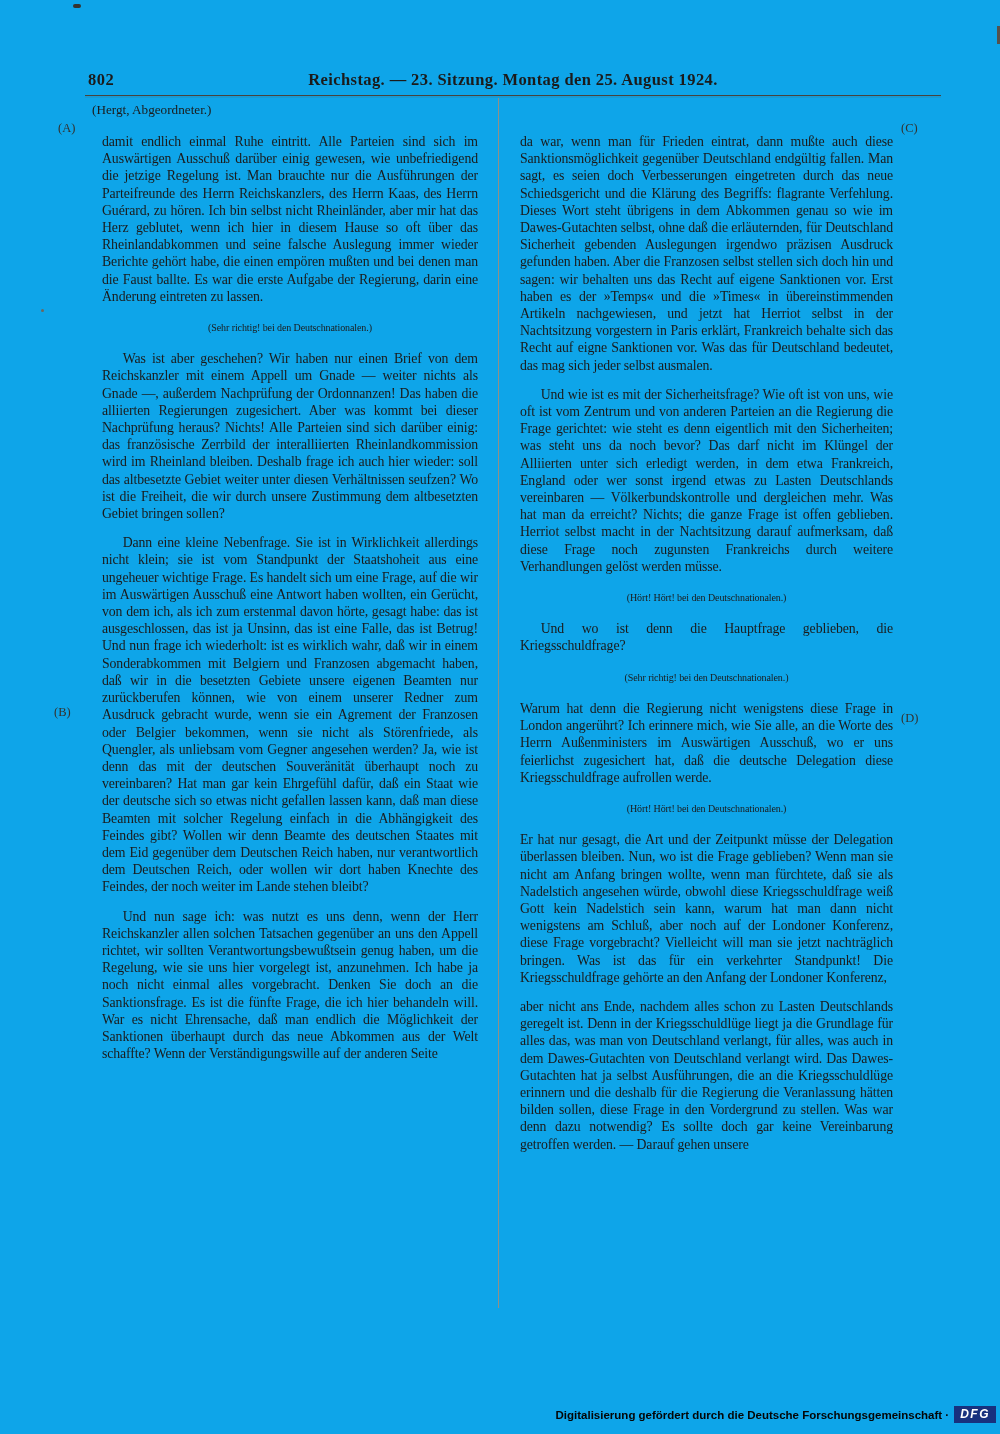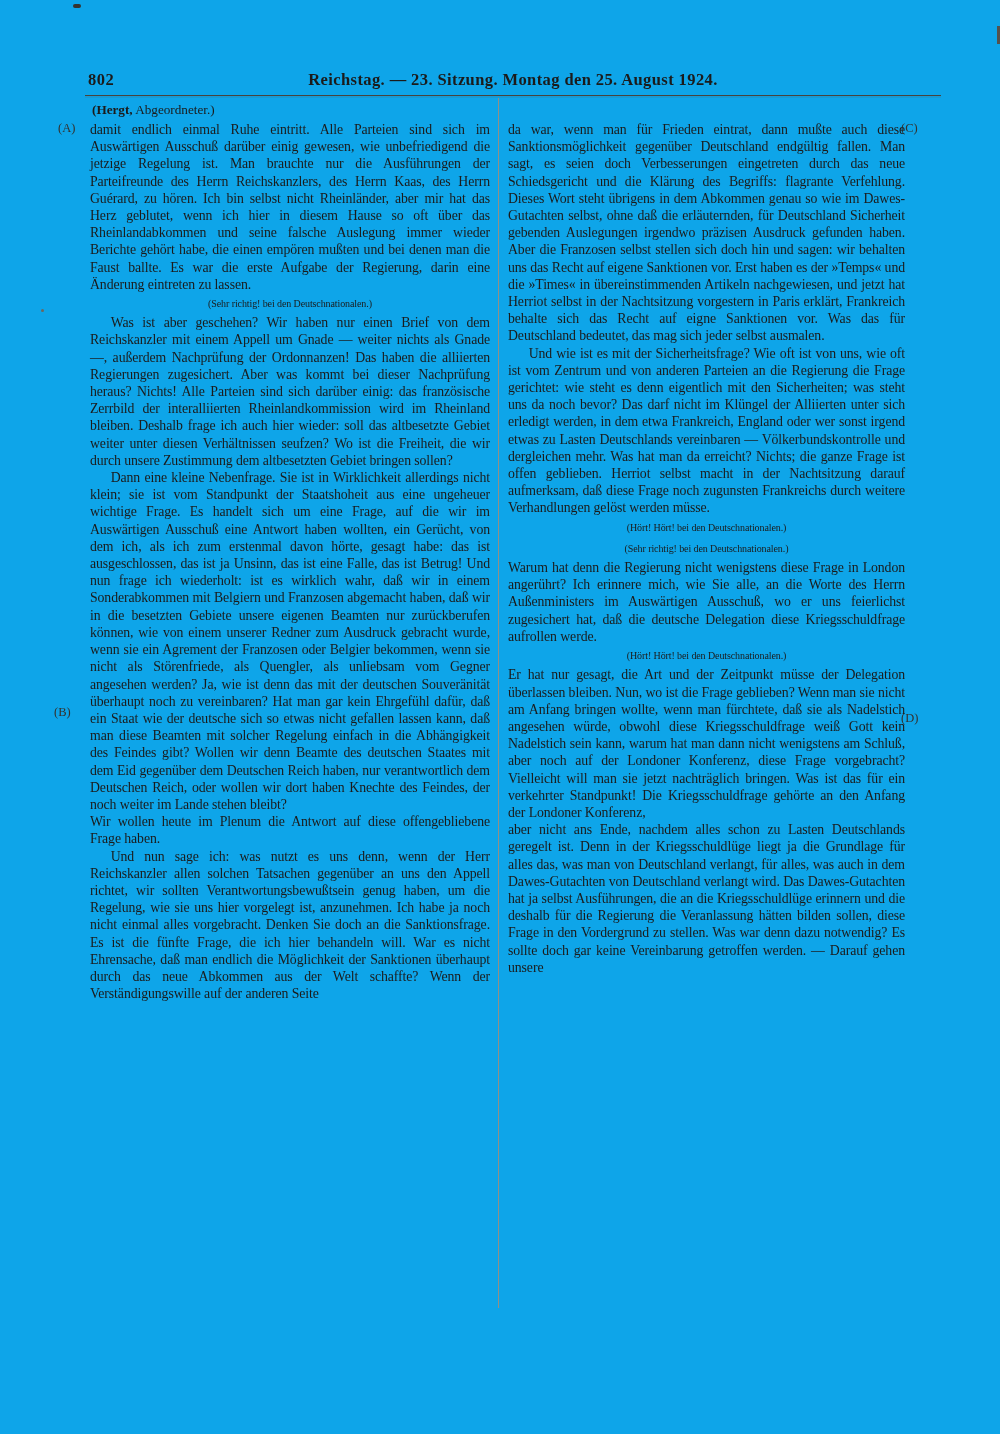--- a/index.html
+++ b/index.html
@@ -5,29 +5,29 @@
   html,body{margin:0;padding:0;background:#d8d6d0;}
   .page{
     position:relative;width:1000px;height:1434px;margin:0 auto;
     background:#0ea5e9;color:#1b1b1b;
     font-family:"Liberation Serif", serif;overflow:hidden;
   }
   .page-number{position:absolute;top:70px;left:88px;font-size:16.5px;font-weight:bold;letter-spacing:.5px;}
   .header-title{position:absolute;top:70px;left:85px;width:856px;text-align:center;font-size:16.5px;font-weight:bold;letter-spacing:.4px;}
   .header-rule{position:absolute;top:95px;left:85px;width:856px;height:0;border-top:1.6px solid #46443e;box-shadow:0 1.5px 0 rgba(90,88,80,.25);}
   .speaker-note{position:absolute;top:102px;left:92px;font-size:13.2px;}
-  .speaker-name{font-weight:bold;}
+  .speaker-name{font-weight:normal;}
   .col{
     position:absolute;top:121px;width:400px;
     font-size:13.8px;line-height:17.2px;text-align:justify;
     letter-spacing:-.1px;
   }
   #col-left{left:90px;}
   #col-right{left:508px;width:397px;}
-  .block{margin:0;}
+  .block{margin:12px;}
   .paragraph.indent{text-indent:1.5em;}
   .interjection{text-align:center;text-indent:0;font-size:10px;padding:2px 0;}
   .divider{position:absolute;left:498px;top:98px;height:1210px;width:0;border-left:1px solid #928f86;}
   .margin-letter{position:absolute;font-size:12.5px;color:#34322e;font-family:"Liberation Serif", serif;}
   #ml-a{top:121px;left:58px;}
   #ml-b{top:705px;left:54px;}
   #ml-c{top:121px;left:901px;}
   #ml-d{top:711px;left:901px;}
   .footer{
     position:absolute;right:4px;bottom:11px;display:flex;align-items:center;gap:5px;
@@ -64,28 +64,32 @@
   <div class="margin-letter" id="ml-c">(C)</div>
   <div class="margin-letter" id="ml-d">(D)</div>
 
   <div class="divider"></div>
 
   <div class="col" id="col-left">
       <p class="block paragraph">damit endlich einmal Ruhe eintritt.  Alle Parteien sind sich im Auswärtigen Ausschuß darüber einig gewesen, wie unbefriedigend die jetzige Regelung ist.  Man brauchte nur die Ausführungen der Parteifreunde des Herrn Reichskanzlers, des Herrn Kaas, des Herrn Guérard, zu hören.  Ich bin selbst nicht Rheinländer, aber mir hat das Herz geblutet, wenn ich hier in diesem Hause so oft über das Rheinlandabkommen und seine falsche Auslegung immer wieder Berichte gehört habe, die einen empören mußten und bei denen man die Faust ballte.  Es war die erste Aufgabe der Regierung, darin eine Änderung eintreten zu lassen.</p>
       <p class="block interjection">(Sehr richtig! bei den Deutschnationalen.)</p>
       <p class="block paragraph indent">Was ist aber geschehen?  Wir haben nur einen Brief von dem Reichskanzler mit einem Appell um Gnade — weiter nichts als Gnade —, außerdem Nachprüfung der Ordonnanzen!  Das haben die alliierten Regierungen zugesichert.  Aber was kommt bei dieser Nachprüfung heraus?  Nichts!  Alle Parteien sind sich darüber einig: das französische Zerrbild der interalliierten Rheinlandkommission wird im Rheinland bleiben.  Deshalb frage ich auch hier wieder: soll das altbesetzte Gebiet weiter unter diesen Verhältnissen seufzen?  Wo ist die Freiheit, die wir durch unsere Zustimmung dem altbesetzten Gebiet bringen sollen?</p>
       <p class="block paragraph indent">Dann eine kleine Nebenfrage.  Sie ist in Wirklichkeit allerdings nicht klein; sie ist vom Standpunkt der Staatshoheit aus eine ungeheuer wichtige Frage.  Es handelt sich um eine Frage, auf die wir im Auswärtigen Ausschuß eine Antwort haben wollten, ein Gerücht, von dem ich, als ich zum erstenmal davon hörte, gesagt habe: das ist ausgeschlossen, das ist ja Unsinn, das ist eine Falle, das ist Betrug!  Und nun frage ich wiederholt: ist es wirklich wahr, daß wir in einem Sonderabkommen mit Belgiern und Franzosen abgemacht haben, daß wir in die besetzten Gebiete unsere eigenen Beamten nur zurückberufen können, wie von einem unserer Redner zum Ausdruck gebracht wurde, wenn sie ein Agrement der Franzosen oder Belgier bekommen, wenn sie nicht als Störenfriede, als Quengler, als unliebsam vom Gegner angesehen werden?  Ja, wie ist denn das mit der deutschen Souveränität überhaupt noch zu vereinbaren?  Hat man gar kein Ehrgefühl dafür, daß ein Staat wie der deutsche sich so etwas nicht gefallen lassen kann, daß man diese Beamten mit solcher Regelung einfach in die Abhängigkeit des Feindes gibt?  Wollen wir denn Beamte des deutschen Staates mit dem Eid gegenüber dem Deutschen Reich haben, nur verantwortlich dem Deutschen Reich, oder wollen wir dort haben Knechte des Feindes, der noch weiter im Lande stehen bleibt?</p>
-      <p class="block paragraph">Wir wollen heute im Plenum die Antwort auf diese offengebliebene Frage haben.</p>
       <p class="block paragraph indent">Und nun sage ich: was nutzt es uns denn, wenn der Herr Reichskanzler allen solchen Tatsachen gegenüber an uns den Appell richtet, wir sollten Verantwortungsbewußtsein genug haben, um die Regelung, wie sie uns hier vorgelegt ist, anzunehmen.  Ich habe ja noch nicht einmal alles vorgebracht.  Denken Sie doch an die Sanktionsfrage.  Es ist die fünfte Frage, die ich hier behandeln will.  War es nicht Ehrensache, daß man endlich die Möglichkeit der Sanktionen überhaupt durch das neue Abkommen aus der Welt schaffte?  Wenn der Verständigungswille auf der anderen Seite</p>
     </div>
   <div class="col" id="col-right">
       <p class="block paragraph">da war, wenn man für Frieden eintrat, dann mußte auch diese Sanktionsmöglichkeit gegenüber Deutschland endgültig fallen.  Man sagt, es seien doch Verbesserungen eingetreten durch das neue Schiedsgericht und die Klärung des Begriffs: flagrante Verfehlung.  Dieses Wort steht übrigens in dem Abkommen genau so wie im Dawes-Gutachten selbst, ohne daß die erläuternden, für Deutschland Sicherheit gebenden Auslegungen irgendwo präzisen Ausdruck gefunden haben.  Aber die Franzosen selbst stellen sich doch hin und sagen: wir behalten uns das Recht auf eigene Sanktionen vor.  Erst haben es der »Temps« und die »Times« in übereinstimmenden Artikeln nachgewiesen, und jetzt hat Herriot selbst in der Nachtsitzung vorgestern in Paris erklärt, Frankreich behalte sich das Recht auf eigne Sanktionen vor.  Was das für Deutschland bedeutet, das mag sich jeder selbst ausmalen.</p>
       <p class="block paragraph indent">Und wie ist es mit der Sicherheitsfrage?  Wie oft ist von uns, wie oft ist vom Zentrum und von anderen Parteien an die Regierung die Frage gerichtet: wie steht es denn eigentlich mit den Sicherheiten; was steht uns da noch bevor?  Das darf nicht im Klüngel der Alliierten unter sich erledigt werden, in dem etwa Frankreich, England oder wer sonst irgend etwas zu Lasten Deutschlands vereinbaren — Völkerbundskontrolle und dergleichen mehr.  Was hat man da erreicht?  Nichts; die ganze Frage ist offen geblieben.  Herriot selbst macht in der Nachtsitzung darauf aufmerksam, daß diese Frage noch zugunsten Frankreichs durch weitere Verhandlungen gelöst werden müsse.</p>
       <p class="block interjection">(Hört! Hört! bei den Deutschnationalen.)</p>
+      <p class="block paragraph indent">Und wo ist denn die Hauptfrage geblieben, die Kriegsschuldfrage?</p>
       <p class="block interjection">(Sehr richtig! bei den Deutschnationalen.)</p>
       <p class="block paragraph">Warum hat denn die Regierung nicht wenigstens diese Frage in London angerührt?  Ich erinnere mich, wie Sie alle, an die Worte des Herrn Außenministers im Auswärtigen Ausschuß, wo er uns feierlichst zugesichert hat, daß die deutsche Delegation diese Kriegsschuldfrage aufrollen werde.</p>
       <p class="block interjection">(Hört! Hört! bei den Deutschnationalen.)</p>
       <p class="block paragraph">Er hat nur gesagt, die Art und der Zeitpunkt müsse der Delegation überlassen bleiben.  Nun, wo ist die Frage geblieben?  Wenn man sie nicht am Anfang bringen wollte, wenn man fürchtete, daß sie als Nadelstich angesehen würde, obwohl diese Kriegsschuldfrage weiß Gott kein Nadelstich sein kann, warum hat man dann nicht wenigstens am Schluß, aber noch auf der Londoner Konferenz, diese Frage vorgebracht?  Vielleicht will man sie jetzt nachträglich bringen.  Was ist das für ein verkehrter Standpunkt!  Die Kriegsschuldfrage gehörte an den Anfang der Londoner Konferenz,</p>
       <p class="block paragraph">aber nicht ans Ende, nachdem alles schon zu Lasten Deutschlands geregelt ist.  Denn in der Kriegsschuldlüge liegt ja die Grundlage für alles das, was man von Deutschland verlangt, für alles, was auch in dem Dawes-Gutachten von Deutschland verlangt wird.  Das Dawes-Gutachten hat ja selbst Ausführungen, die an die Kriegsschuldlüge erinnern und die deshalb für die Regierung die Veranlassung hätten bilden sollen, diese Frage in den Vordergrund zu stellen.  Was war denn dazu notwendig?  Es sollte doch gar keine Vereinbarung getroffen werden. — Darauf gehen unsere</p>
     </div>
 
+  <div class="footer">
+    <span>Digitalisierung gefördert durch die Deutsche Forschungsgemeinschaft ·</span>
+    <span class="dfg-logo" style="background: rgb(23, 49, 126);">DFG</span>
+  </div>
 
 </div>
 
 </body></html>

